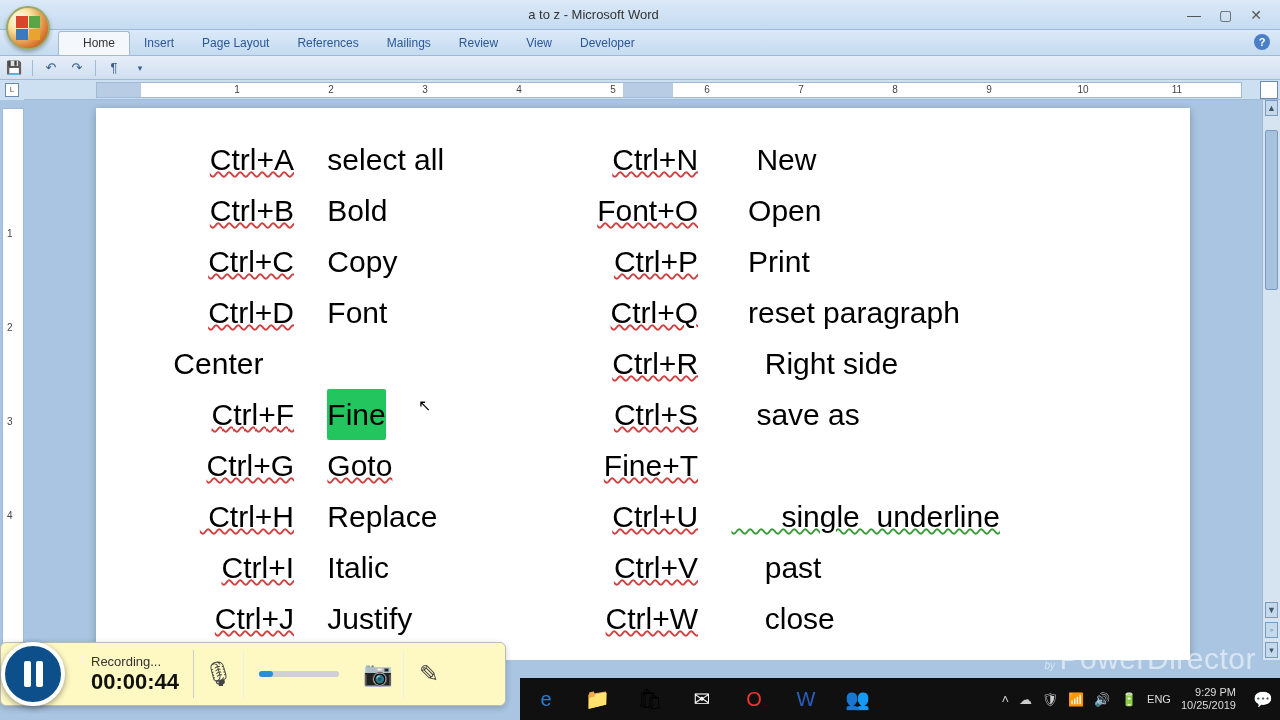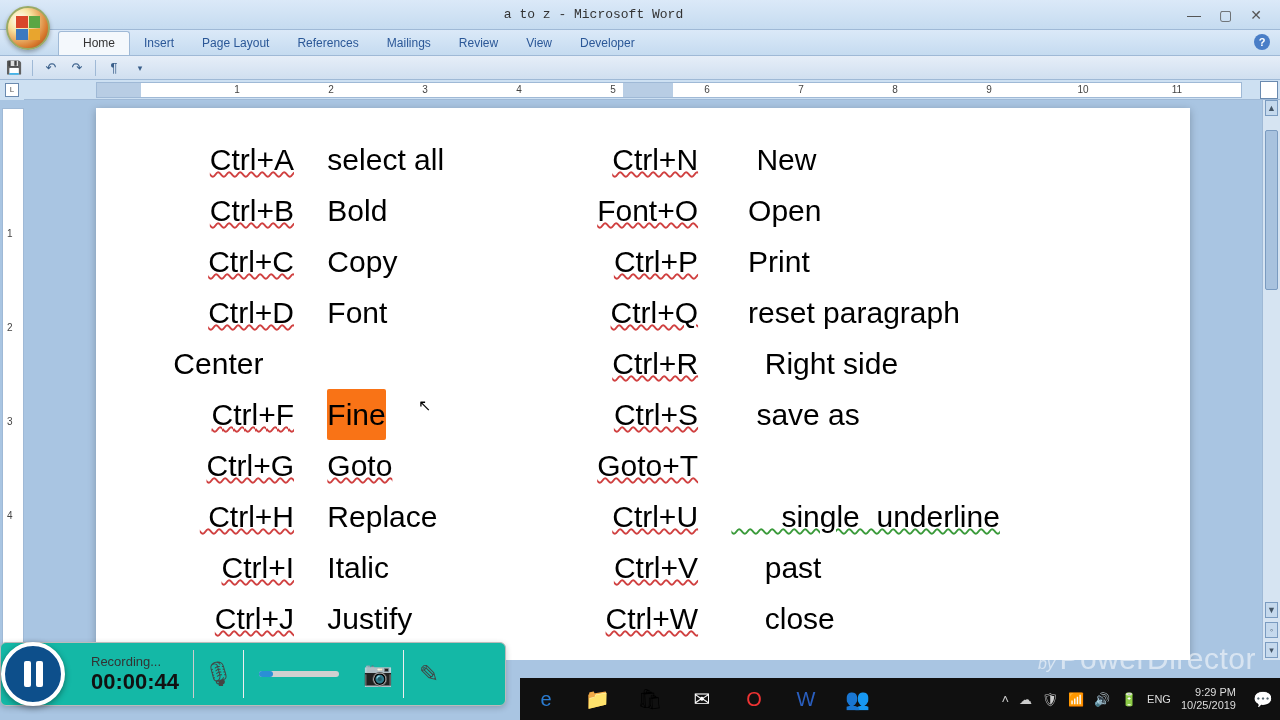--- a/index.html
+++ b/index.html
@@ -3,21 +3,21 @@
 <meta charset="utf-8">
 <style>
 * { margin:0; padding:0; box-sizing:border-box; font-family:"Segoe UI",Tahoma,sans-serif; }
 body { width:1280px; height:720px; overflow:hidden; background:#a9c5e2; position:relative; }
 
 
 .titlebar { height:30px; background:linear-gradient(#dbe9f8,#c5dbf0); display:flex; align-items:center; position:relative; border-bottom:1px solid #9fb9d6; }
 .office-btn { width:44px; height:44px; position:absolute; left:6px; top:6px; border-radius:50%; background:radial-gradient(circle at 30% 30%,#fff,#f7e3a0 30%,#d97a2e 70%,#8e3e1a); border:2px solid #9a6; z-index:10; box-shadow:0 2px 4px rgba(0,0,0,.3); display:flex; align-items:center; justify-content:center; }
 .office-btn-inner { width:24px; height:24px; display:grid; grid-template-columns:1fr 1fr; grid-template-rows:1fr 1fr; gap:1px; }
 .office-btn-inner span:nth-child(1){background:#d9452a;} .office-btn-inner span:nth-child(2){background:#5aa644;} .office-btn-inner span:nth-child(3){background:#3b79c0;} .office-btn-inner span:nth-child(4){background:#e8a52e;}
-.title-text { flex:1; text-align:center; font-size:13px; color:#333;font-family:Liberation Mono, monospace; }
+.title-text { flex:1; text-align:center; font-size:13px; color:#333; }
 .win-controls { display:flex; gap:18px; padding-right:18px; }
 .win-controls span { font-size:14px; color:#555; cursor:default; font-family:Arial; }
 
 
 .ribbon-tabs { height:26px; background:linear-gradient(#dbe9f8,#c5dbf0); display:flex; align-items:flex-end; padding-left:58px; gap:0; border-bottom:1px solid #9fb9d6; position:relative; }
 .rtab { padding:4px 14px 5px; font-size:12px; color:#2b5797; cursor:default; }
 .rtab.active { background:#f4f8fc; border:1px solid #9fb9d6; border-bottom:none; border-radius:3px 3px 0 0; color:#333;padding-left:24px; }
 .help-icon { position:absolute; right:10px; top:4px; width:16px; height:16px; border-radius:50%; background:#4a7ec7; color:#fff; font-size:11px; text-align:center; line-height:16px; font-weight:bold; }
 
 
@@ -44,39 +44,39 @@
 .vscroll-thumb { position:absolute; top:30px; left:2px; right:2px; height:160px; background:#a8c2de; border:1px solid #7a9bc0; border-radius:2px; }
 .vscroll-arr { position:absolute; left:2px; right:2px; height:16px; background:#c5d9ed; border:1px solid #7a9bc0; font-size:9px; text-align:center; line-height:14px; color:#456; }
 
 
 .cols { display:flex; gap:100px; }
 .col { font-family:Calibri,Arial,sans-serif; font-size:30px; color:#000; line-height:1.7; }
 .row { display:flex; white-space:pre; }
 .key { min-width:154px;text-align:right; }
 .key.u, .val.u { text-decoration:underline wavy #d04040; text-decoration-thickness:1.5px; }
 .val.g { text-decoration:underline wavy #3a9a3a; text-decoration-thickness:1.5px; }
-.val.hl { background:#f97316; border-radius:2px; }
+.val.hl { background:#22c55e; border-radius:2px; }
 .cursor-img { position:absolute; left:322px; top:288px; font-size:16px; }
 
 
-.recorder { position:absolute; left:0; bottom:14px; width:506px; height:64px; background:#14b8a6; border:1px solid #bbb; border-radius:6px; display:flex; align-items:center; box-shadow:0 2px 6px rgba(0,0,0,.2); z-index:30; }
+.recorder { position:absolute; left:0; bottom:14px; width:506px; height:64px; background:#fef9c3; border:1px solid #bbb; border-radius:6px; display:flex; align-items:center; box-shadow:0 2px 6px rgba(0,0,0,.2); z-index:30; }
 .rec-btn { width:64px; height:64px; border-radius:50%; background:#0d4f8b; margin:0 12px 0 0; display:flex; align-items:center; justify-content:center; border:4px solid #fff; box-shadow:0 2px 6px rgba(0,0,0,.4); }
 .rec-btn-bars { display:flex; gap:5px; }
 .rec-btn-bars span { width:7px; height:26px; background:#fff; border-radius:2px; }
 .rec-info { display:flex; flex-direction:column; padding:0 14px; border-right:1px solid #ccc; height:48px; justify-content:center; }
 .rec-status { font-size:13px; color:#333; }
 .rec-time { font-size:22px; font-weight:bold; color:#111; }
 .rec-tool { width:50px; height:48px; display:flex; align-items:center; justify-content:center; font-size:24px; color:#444; border-right:1px solid #eee; }
 .rec-vol { width:110px; display:flex; align-items:center; justify-content:center; }
 .rec-vol-bar { width:80px; height:6px; background:#d0d0d0; border-radius:3px; position:relative; }
 .rec-vol-bar::before { content:''; position:absolute; left:0; top:0; bottom:0; width:14px; background:#2a8fd6; border-radius:3px; }
 
 
 .watermark { position:absolute; right:24px; bottom:44px; color:#fff; opacity:.55; text-align:right; z-index:20; }
-.watermark .small { font-size:16px; font-style:italic; }
+.watermark .small { font-size:10px; font-style:italic; }
 .watermark .big { font-size:30px; font-weight:400; letter-spacing:.5px; }
 .cyberlink { position:absolute; right:230px; bottom:74px; color:#fff; opacity:.45; font-size:12px; z-index:20; }
 
 
 .taskbar { position:absolute; left:520px; right:0; bottom:0; height:42px; background:#101010; display:flex; align-items:center; z-index:25; }
 .tb-app { width:52px; height:42px; display:flex; align-items:center; justify-content:center; font-size:20px; }
 .tb-tray { margin-left:auto; display:flex; align-items:center; gap:10px; padding-right:10px; color:#ddd; font-size:11px; }
 .tb-tray .icon { font-size:13px; color:#ccc; }
 .tb-time { text-align:right; line-height:1.15; font-size:11px; }
 .notif { width:34px; height:42px; display:flex; align-items:center; justify-content:center; color:#ccc; font-size:16px; }
@@ -167,21 +167,21 @@
             <div class="row"><span class="key u">Ctrl+I</span><span>    </span><span class="val">Italic</span></div>
             <div class="row"><span class="key u">Ctrl+J</span><span>    </span><span class="val">Justify</span></div>
           </div>
         <div class="col" id="col-right">
             <div class="row"><span class="key u">Ctrl+N</span><span>    </span><span class="val">   New</span></div>
             <div class="row"><span class="key u">Font+O</span><span>    </span><span class="val">  Open</span></div>
             <div class="row"><span class="key u">Ctrl+P</span><span>    </span><span class="val">  Print</span></div>
             <div class="row"><span class="key u">Ctrl+Q</span><span>    </span><span class="val">  reset paragraph</span></div>
             <div class="row"><span class="key u">Ctrl+R</span><span>    </span><span class="val">    Right side</span></div>
             <div class="row"><span class="key u">Ctrl+S</span><span>    </span><span class="val">   save as</span></div>
-            <div class="row"><span class="key u">Goto+T</span><span>    </span></div>
+            <div class="row"><span class="key u">Fine+T</span><span>    </span></div>
             <div class="row"><span class="key u">Ctrl+U</span><span>    </span><span class="val g">      single  underline</span></div>
             <div class="row"><span class="key u">Ctrl+V</span><span>    </span><span class="val">    past</span></div>
             <div class="row"><span class="key u">Ctrl+W</span><span>    </span><span class="val">    close</span></div>
           </div>
       </div>
       <div class="cursor-img">↖</div>
     </div>
   </div>
   <div class="vscroll">
     <div class="vscroll-arr" style="top:0;">▲</div>

